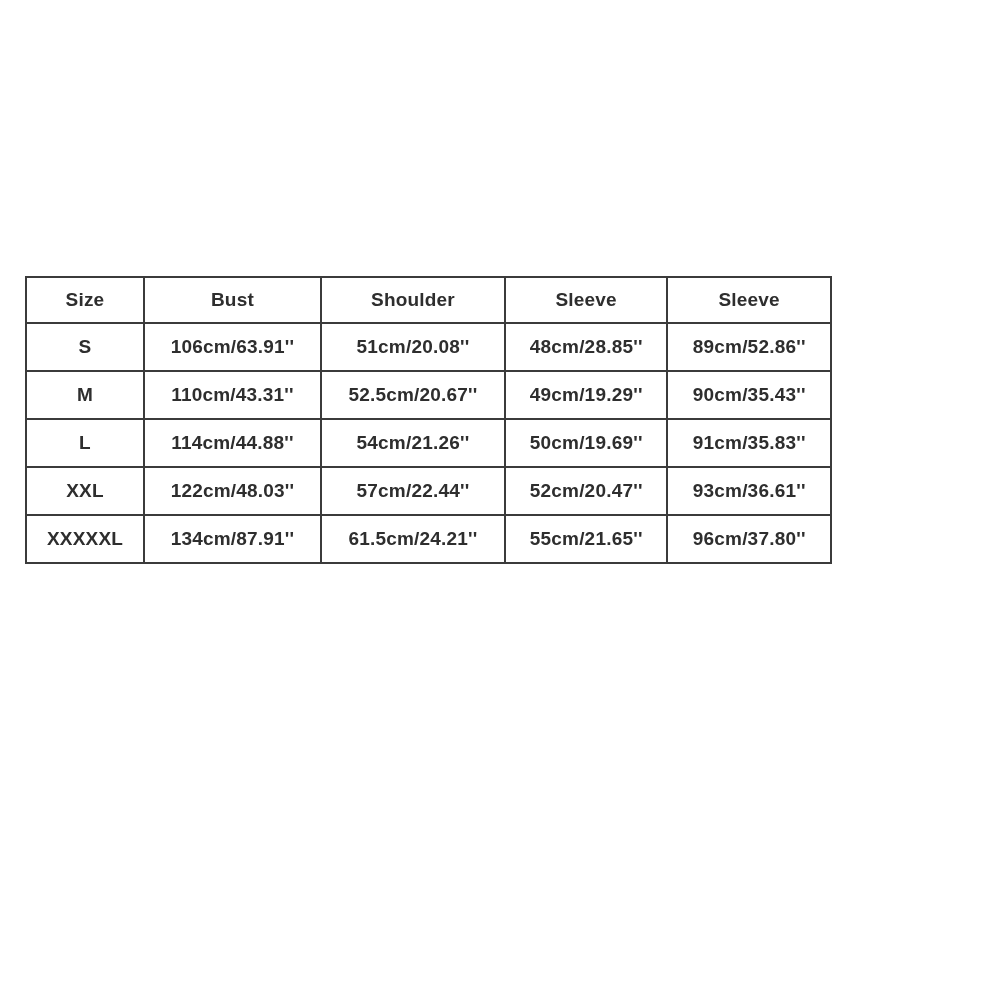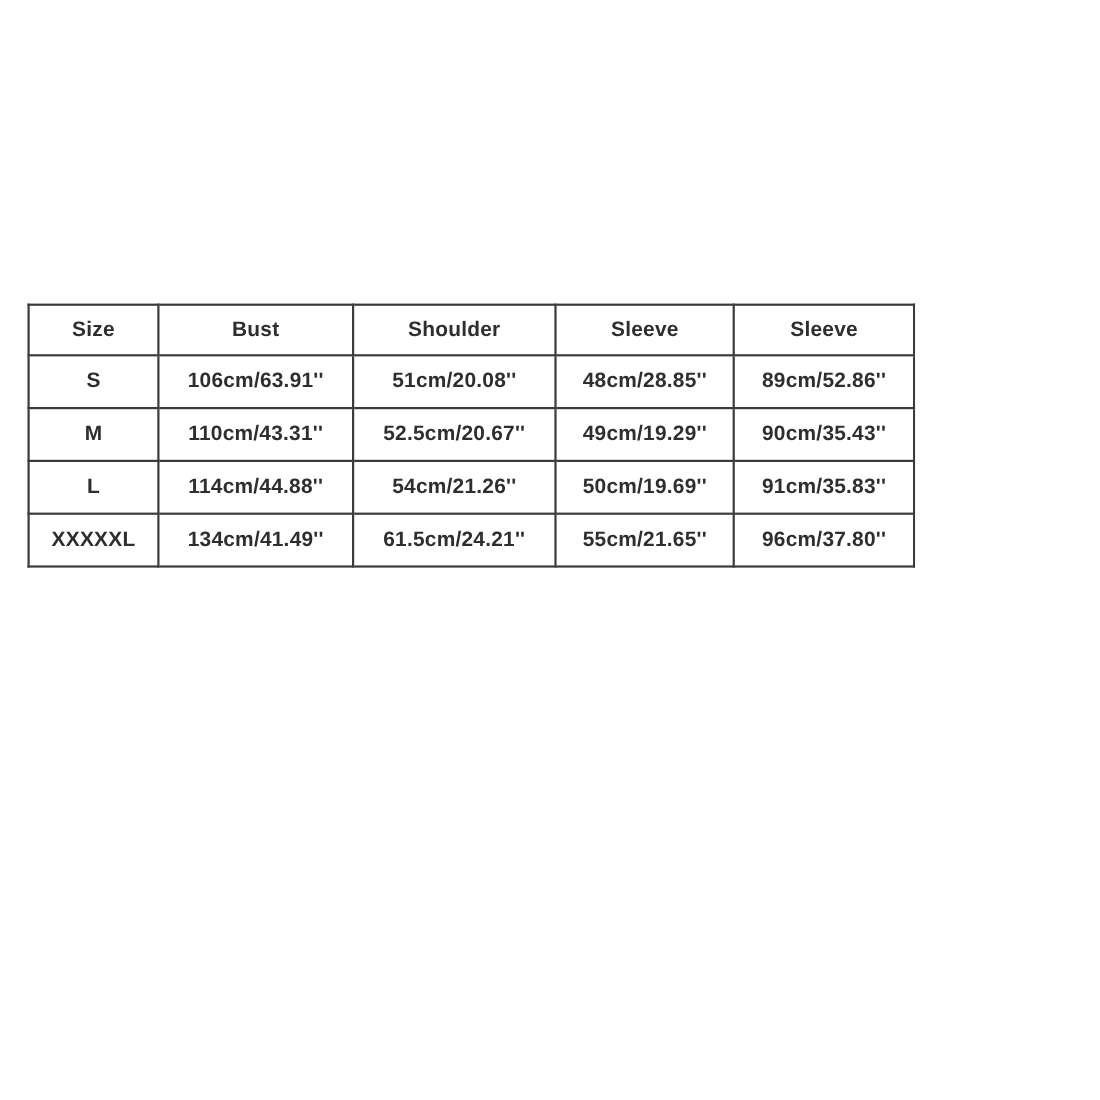--- a/index.html
+++ b/index.html
@@ -76,21 +76,28 @@
         <td>90cm/35.43''</td>
       </tr>
       <tr>
         <td>L</td>
         <td>114cm/44.88''</td>
         <td>54cm/21.26''</td>
         <td>50cm/19.69''</td>
         <td>91cm/35.83''</td>
       </tr>
       <tr>
+        <td>XXL</td>
+        <td>122cm/48.03''</td>
+        <td>57cm/22.44''</td>
+        <td>52cm/20.47''</td>
+        <td>93cm/36.61''</td>
+      </tr>
+      <tr>
         <td>XXXXXL</td>
-        <td>134cm/41.49''</td>
+        <td>134cm/87.91''</td>
         <td>61.5cm/24.21''</td>
         <td>55cm/21.65''</td>
         <td>96cm/37.80''</td>
       </tr>
     </tbody>
   </table>
 </div>
 
 </body></html>

